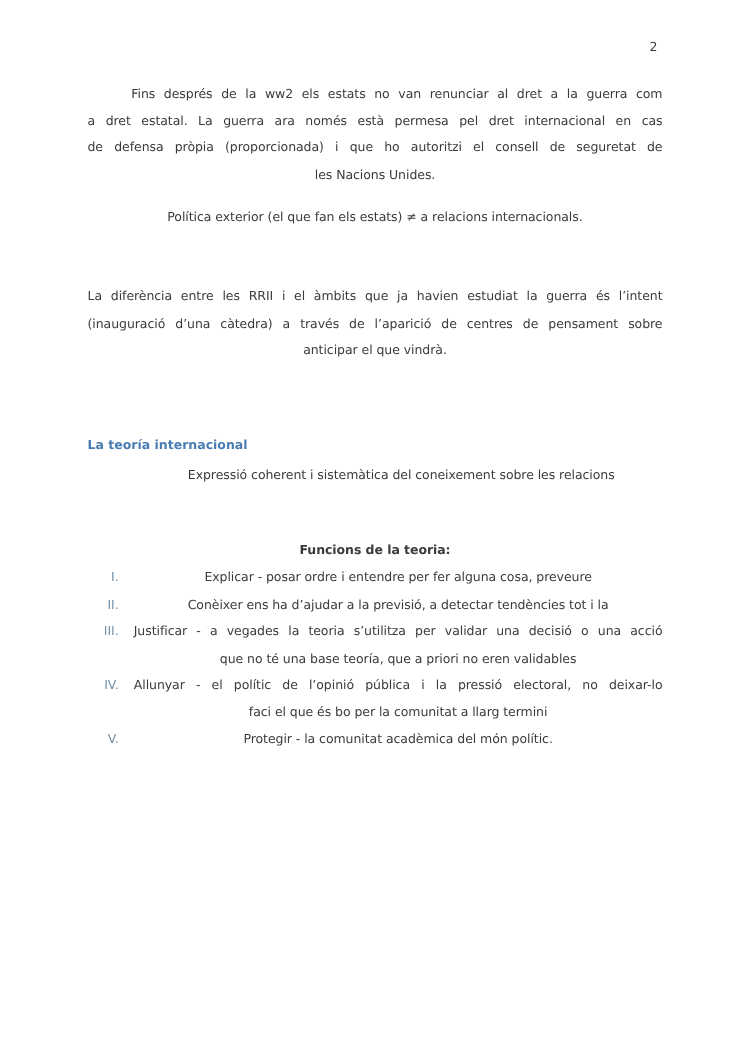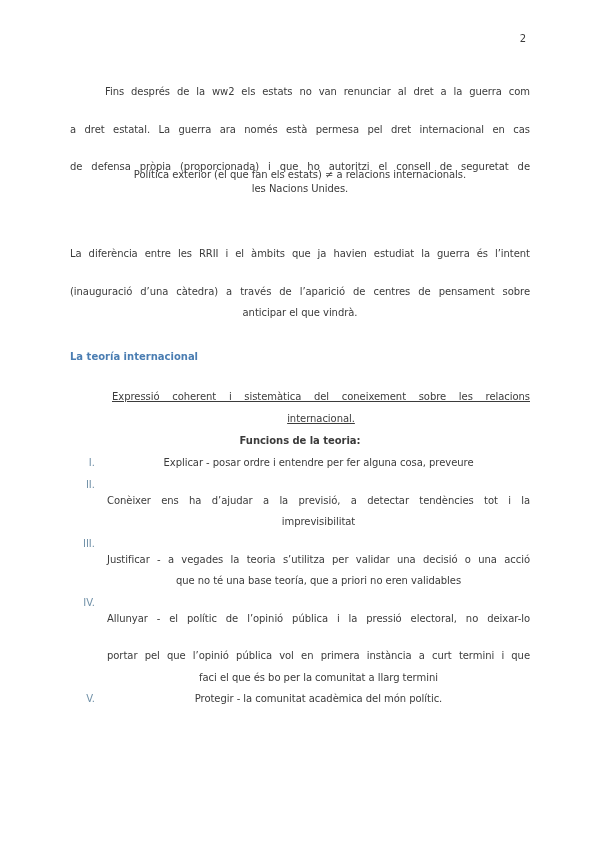--- a/index.html
+++ b/index.html
@@ -15,21 +15,20 @@
   }
   .content-block {
     position: absolute;
     left: 70px;
     width: 460px;
   }
   .line { line-height: 21.5px; text-align: center; letter-spacing: -0.05px; }
   .j .line:not(:last-child) {
     text-align: justify;
     text-align-last: justify;
-    margin-top: 16px;
   }
   .indent-first .line:first-child { text-indent: 35px; }
   .page-number {
     position: absolute;
     top: 28px;
     right: 74px;
     line-height: 21.5px;
     color: #3b3b3b;
   }
   .heading {
@@ -77,59 +76,56 @@
     </div>
 
   <div class="content-block j" style="top: 227px;">
       <div class="line">La diferència entre les RRII i el àmbits que ja havien estudiat la guerra és l’intent</div>
       <div class="line">(inauguració d’una càtedra) a través de l’aparició de centres de pensament sobre</div>
       <div class="line">anticipar el que vindrà.</div>
     </div>
 
   <div class="heading" style="top: 346px;">La teoría internacional</div>
 
-  <div class="content-block indented-block j" style="top: 370px; text-decoration: underline;">
+  <div class="content-block indented-block j" style="top: 370px;">
       <div class="line">Expressió coherent i sistemàtica del coneixement sobre les relacions</div>
-      <div class="line">internacional.</div>
     </div>
 
   <div class="content-block" style="top: 430px; font-weight: bold;">
       <div class="line">Funcions de la teoria:</div>
     </div>
 
   <div class="function-list">
 
     <div class="list-row">
       <div class="li-num">I.</div>
       <div class="li-text j">
           <div class="line">Explicar - posar ordre i entendre per fer alguna cosa, preveure</div>
         </div>
     </div>
 
     <div class="list-row">
       <div class="li-num">II.</div>
       <div class="li-text j">
           <div class="line">Conèixer ens ha d’ajudar a la previsió, a detectar tendències tot i la</div>
-          <div class="line">imprevisibilitat</div>
         </div>
     </div>
 
     <div class="list-row">
       <div class="li-num">III.</div>
       <div class="li-text j">
           <div class="line">Justificar - a vegades la teoria s’utilitza per validar una decisió o una acció</div>
           <div class="line">que no té una base teoría, que a priori no eren validables</div>
         </div>
     </div>
 
     <div class="list-row">
       <div class="li-num">IV.</div>
       <div class="li-text j">
           <div class="line">Allunyar - el polític de l’opinió pública i la pressió electoral, no deixar-lo</div>
-          <div class="line">portar pel que l’opinió pública vol en primera instància a curt termini i que</div>
           <div class="line">faci el que és bo per la comunitat a llarg termini</div>
         </div>
     </div>
 
     <div class="list-row">
       <div class="li-num">V.</div>
       <div class="li-text j">
           <div class="line">Protegir - la comunitat acadèmica del món polític.</div>
         </div>
     </div>

